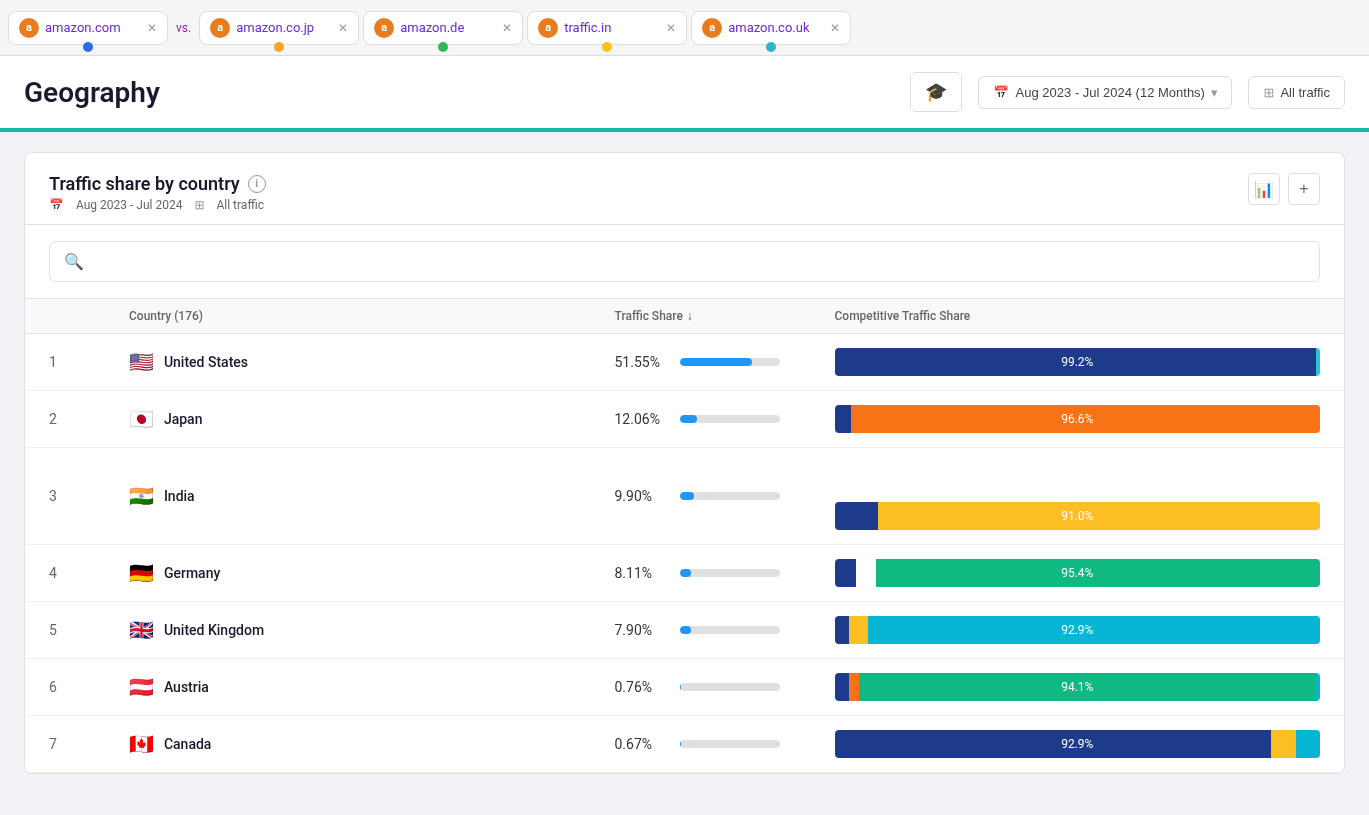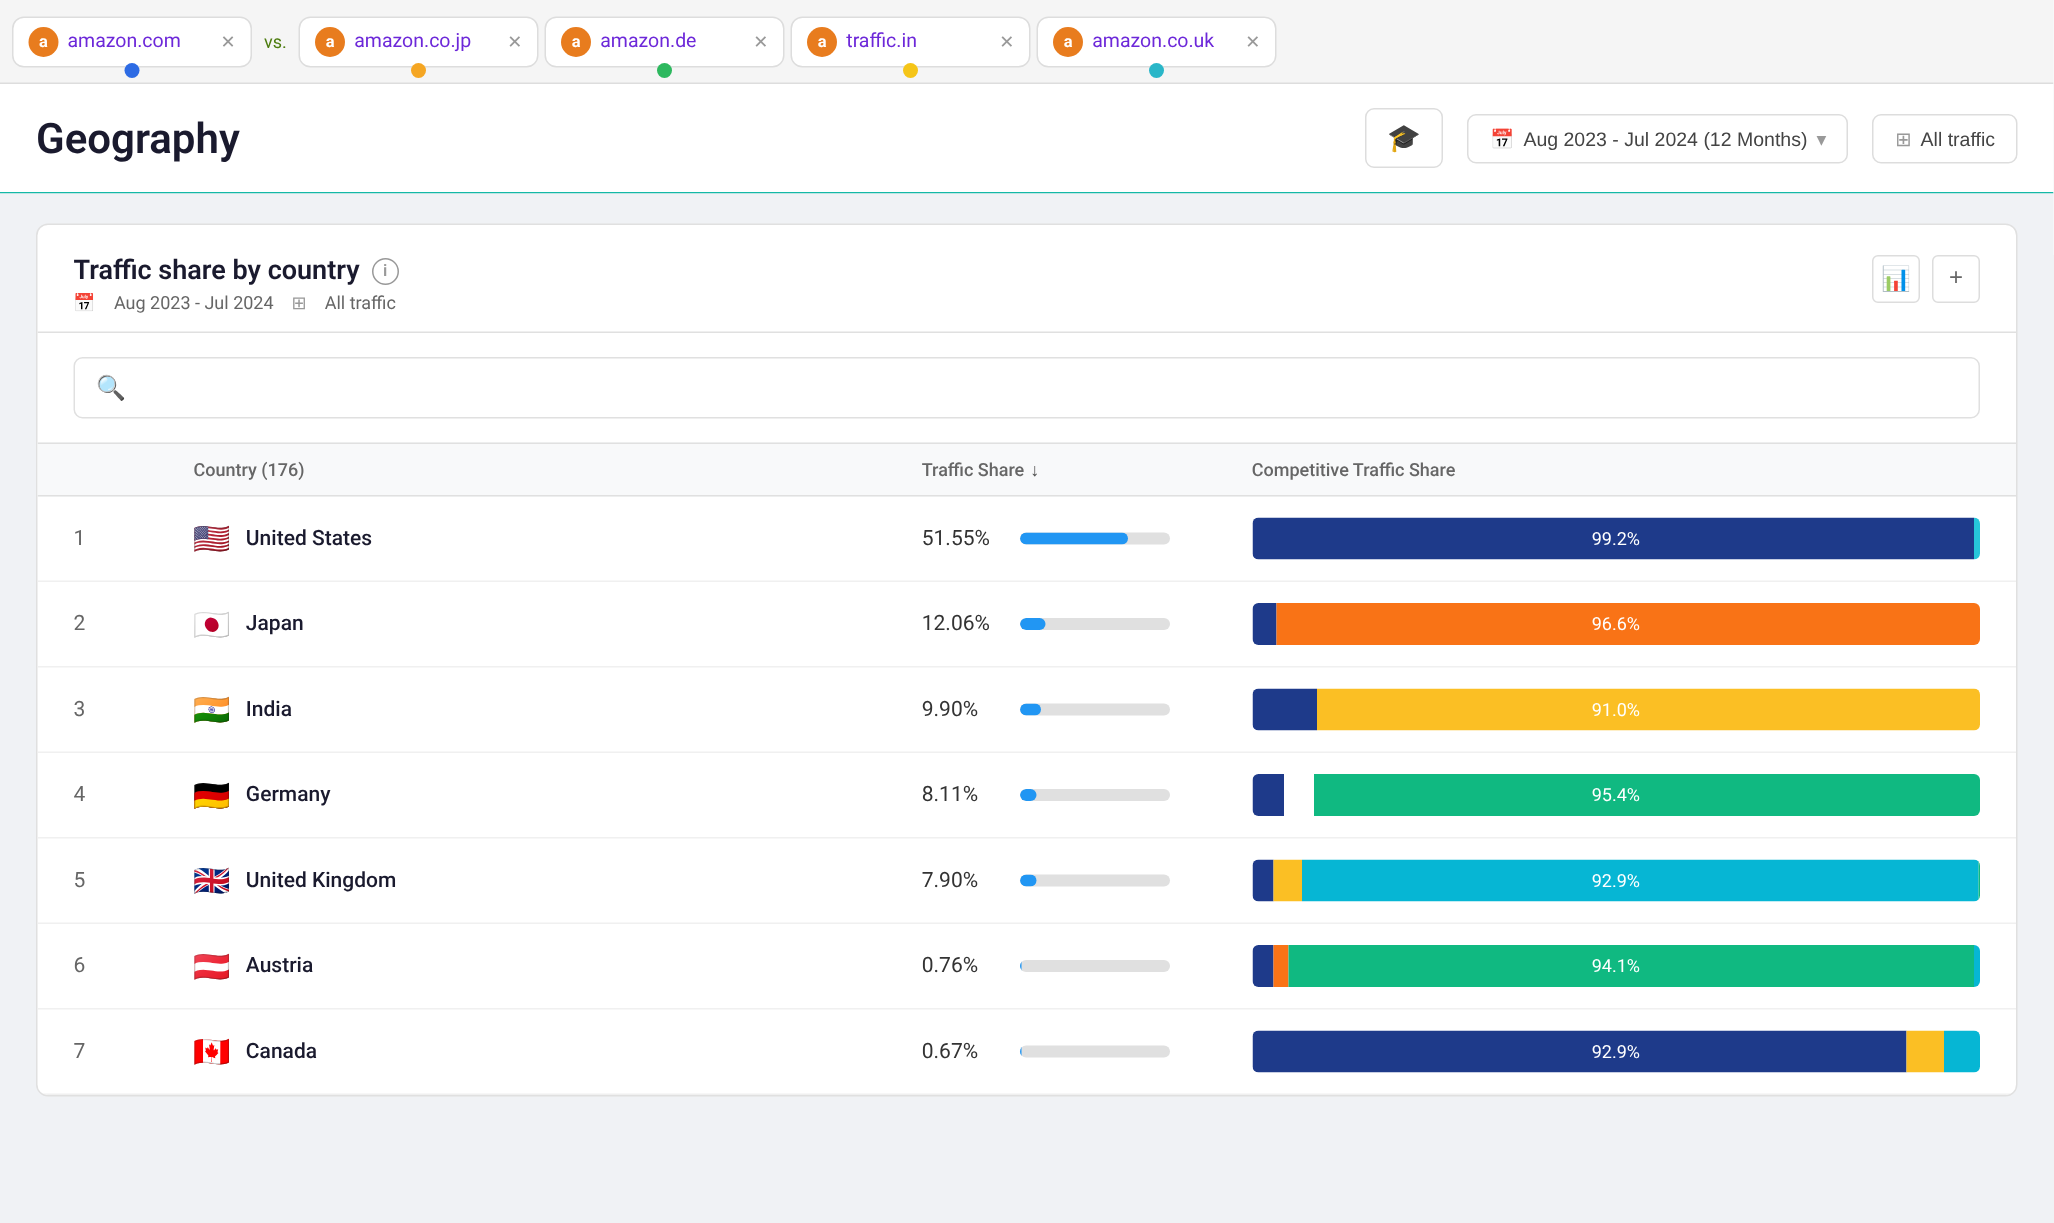--- a/index.html
+++ b/index.html
@@ -43,29 +43,29 @@
     .tab-close { color: #999; font-size: 12px; cursor: pointer; }
     .tab-dot {
       position: absolute;
       bottom: -8px;
       left: 50%;
       transform: translateX(-50%);
       width: 10px;
       height: 10px;
       border-radius: 50%;
     }
-    .vs-label { font-size: 12px; color: #4d7c0f; padding: 0 4px; }
+    .vs-label { font-size: 12px; color: #a21caf; padding: 0 4px; }
 
     
     .page-header {
       display: flex;
       align-items: center;
       background: white;
       padding: 16px 24px;
-      border-bottom: 1px solid #14b8a6;
+      border-bottom: 4px solid #14b8a6;
       gap: 32px;
     }
     .page-title { font-size: 28px; font-weight: 600; color: #1a1a2e; flex: 1; }
     .header-controls { display: flex; align-items: center; gap: 16px; }
     .header-btn {
       display: flex;
       align-items: center;
       gap: 6px;
       padding: 8px 14px;
       border: 1px solid #ddd;
@@ -385,21 +385,21 @@
       <span class="flag">🇮🇳</span>
       <span>India</span>
     </div>
     <div class="traffic-cell">
       <span class="traffic-pct">9.90%</span>
       <div class="traffic-bar-bg">
         <div class="traffic-bar-fill" style="width:14%;"></div>
       </div>
     </div>
     <div class="competitive-cell">
-      <div class="comp-bar" style="position:relative;">
+      <div class="comp-bar" style="position:relative;margin-top:40px;">
                 <div style="width:9%;background:#1e3a8a;height:100%;"></div>
                 <div style="width:91%;background:#fbbf24;height:100%;"></div>
                 <span class="comp-label">91.0%</span>
               </div>
     </div>
   </div>
           <div class="table-row">
     <div class="row-num">4</div>
     <div class="country-cell">
       <span class="flag">🇩🇪</span>

